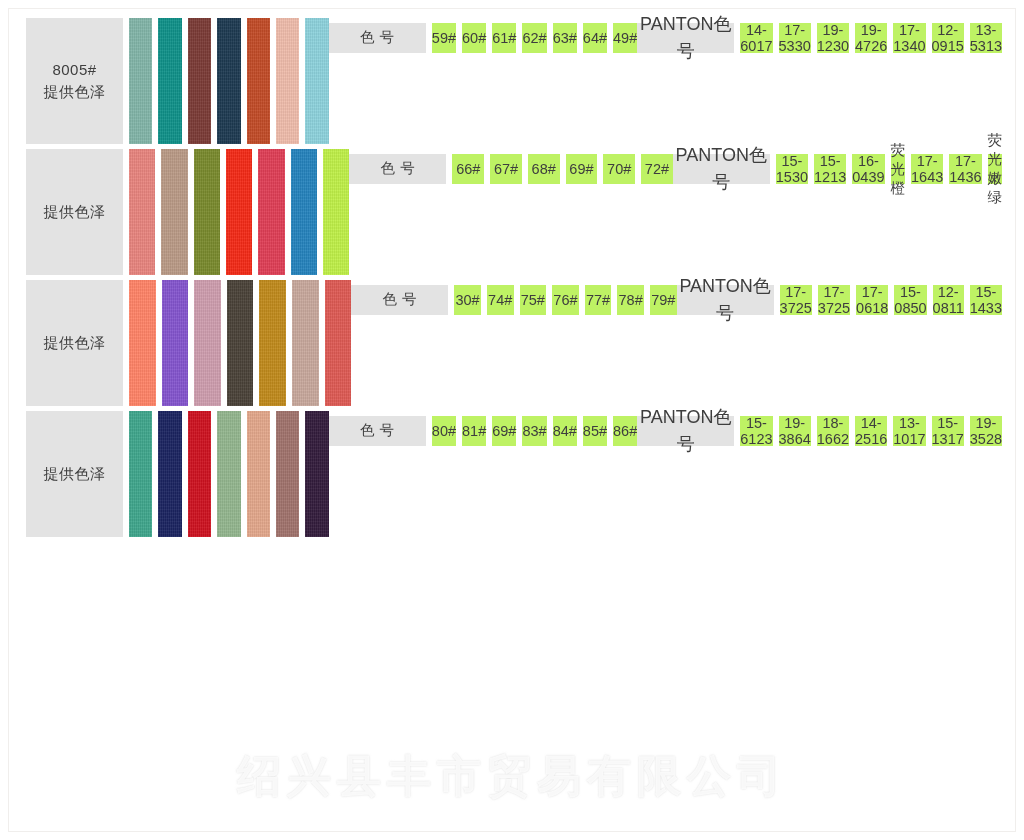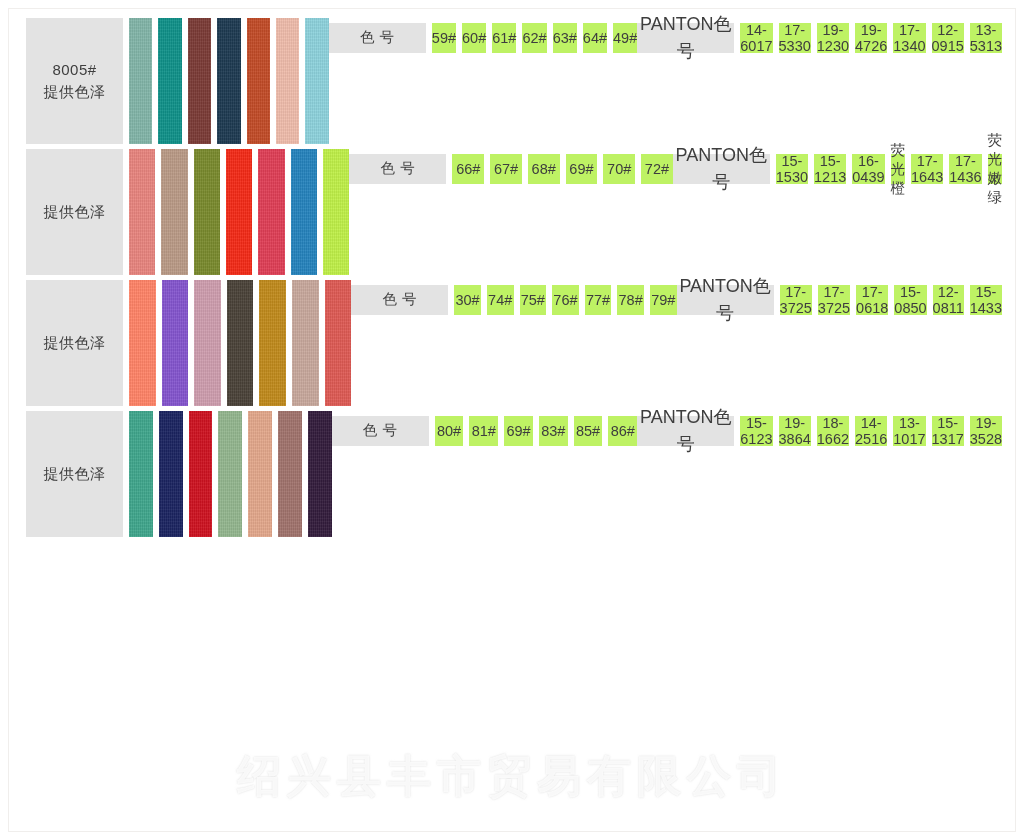--- a/index.html
+++ b/index.html
@@ -311,20 +311,21 @@
           <div class="cell col">
             <div class="swatch" style="background: rgb(51, 28, 60);"></div>
           </div>
         </div>
         <div class="row num-row">
           <div class="cell head">色    号</div>
           <div class="cell col">80#</div>
           <div class="cell col">81#</div>
           <div class="cell col">69#</div>
           <div class="cell col">83#</div>
+          <div class="cell col">84#</div>
           <div class="cell col">85#</div>
           <div class="cell col">86#</div>
         </div>
         <div class="row pant-row">
           <div class="cell head pant">PANTON色号</div>
           <div class="cell col">15-6123</div>
           <div class="cell col">19-3864</div>
           <div class="cell col">18-1662</div>
           <div class="cell col">14-2516</div>
           <div class="cell col">13-1017</div>

